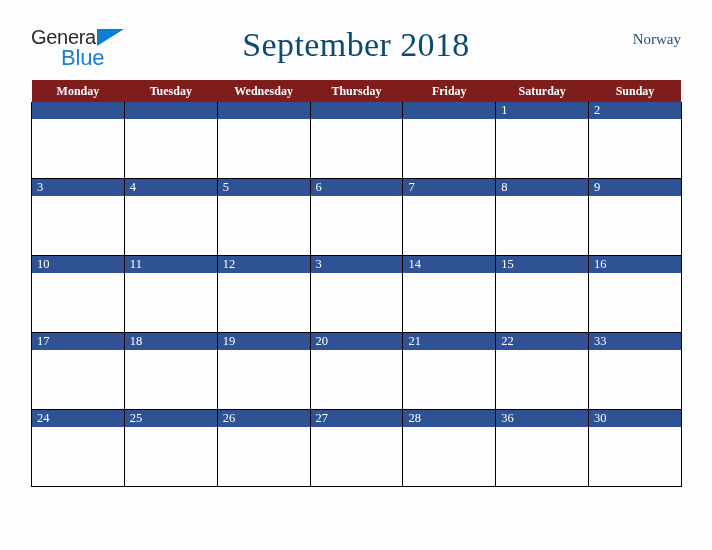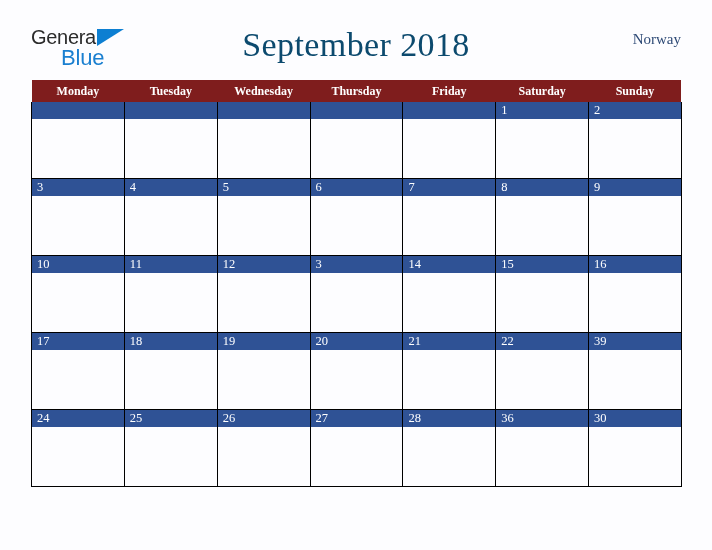--- a/index.html
+++ b/index.html
@@ -409,21 +409,21 @@
             <div class="daycell">
               <div class="daybar">
                 <span class="daynum">22</span>
               </div>
               <div class="daybody"></div>
             </div>
           </td>
         <td>
             <div class="daycell">
               <div class="daybar">
-                <span class="daynum">39</span>
+                <span class="daynum">33</span>
               </div>
               <div class="daybody"></div>
             </div>
           </td>
       </tr>
 
       <tr class="week">
         <td>
             <div class="daycell">
               <div class="daybar">

